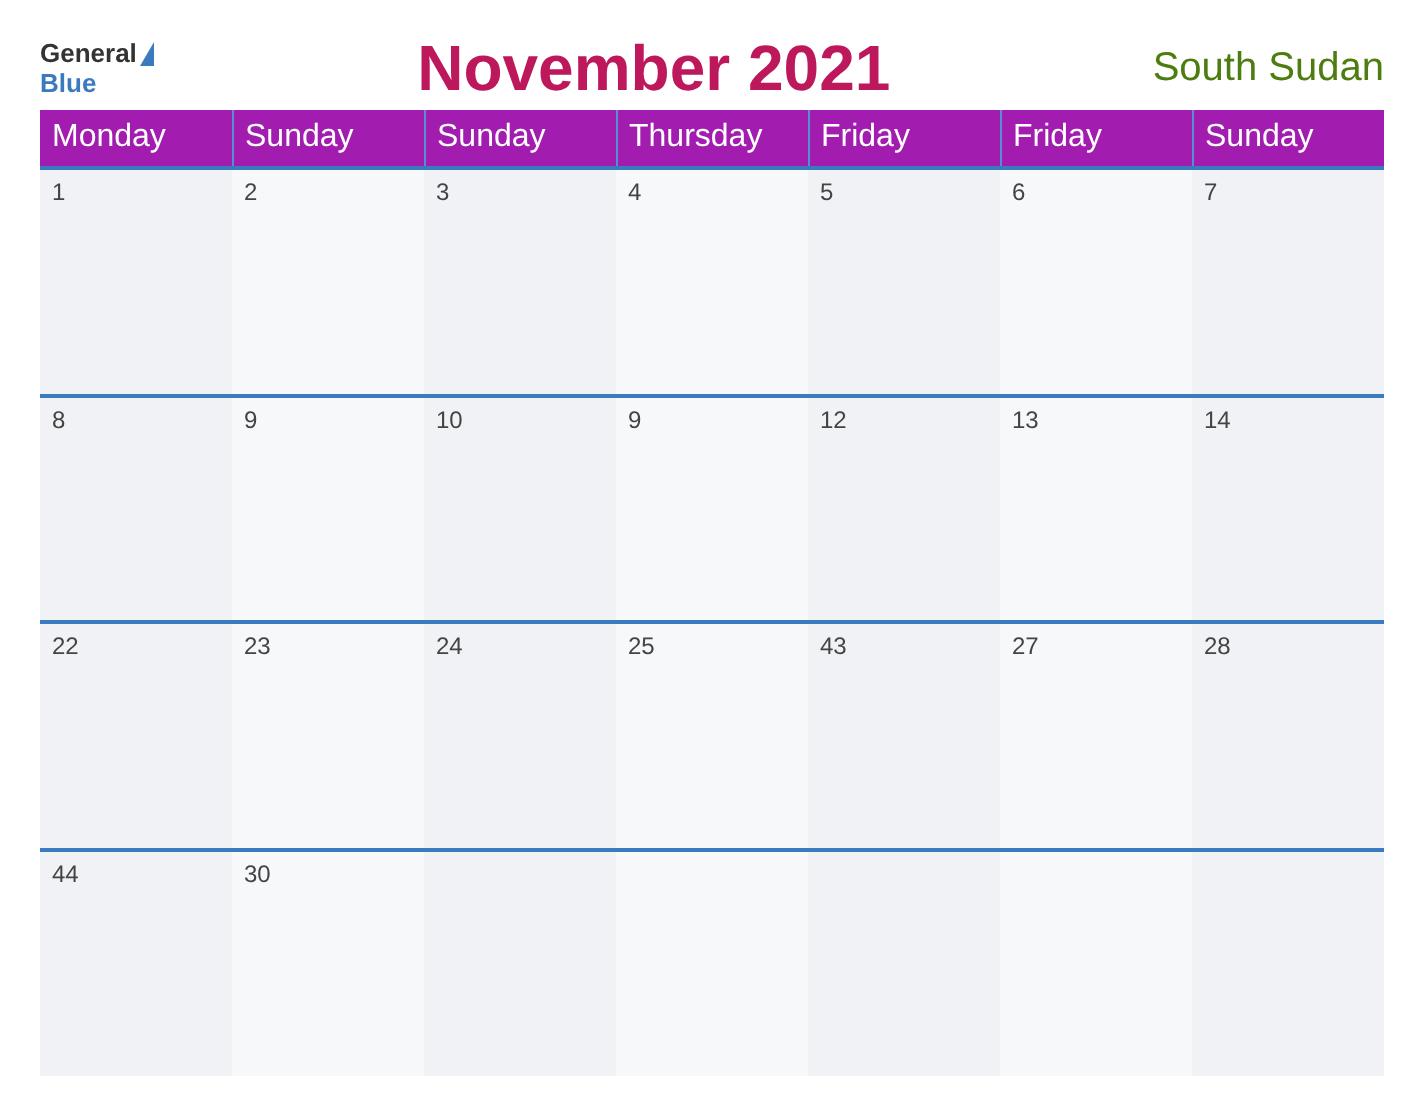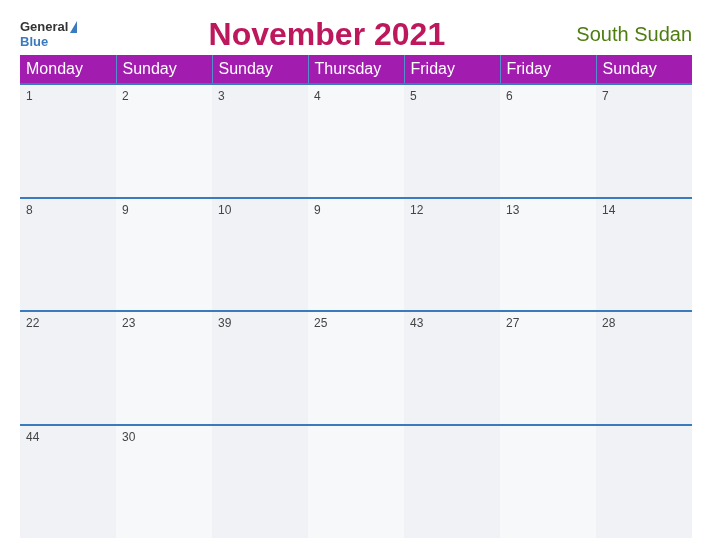--- a/index.html
+++ b/index.html
@@ -152,21 +152,21 @@
         <td><span class="day-num">9</span></td>
         <td><span class="day-num">10</span></td>
         <td><span class="day-num">9</span></td>
         <td><span class="day-num">12</span></td>
         <td><span class="day-num">13</span></td>
         <td><span class="day-num">14</span></td>
       </tr>
       <tr>
         <td><span class="day-num">22</span></td>
         <td><span class="day-num">23</span></td>
-        <td><span class="day-num">39</span></td>
+        <td><span class="day-num">24</span></td>
         <td><span class="day-num">25</span></td>
         <td><span class="day-num">43</span></td>
         <td><span class="day-num">27</span></td>
         <td><span class="day-num">28</span></td>
       </tr>
       <tr class="last-row">
         <td><span class="day-num">44</span></td>
         <td><span class="day-num">30</span></td>
         <td></td>
         <td></td>

